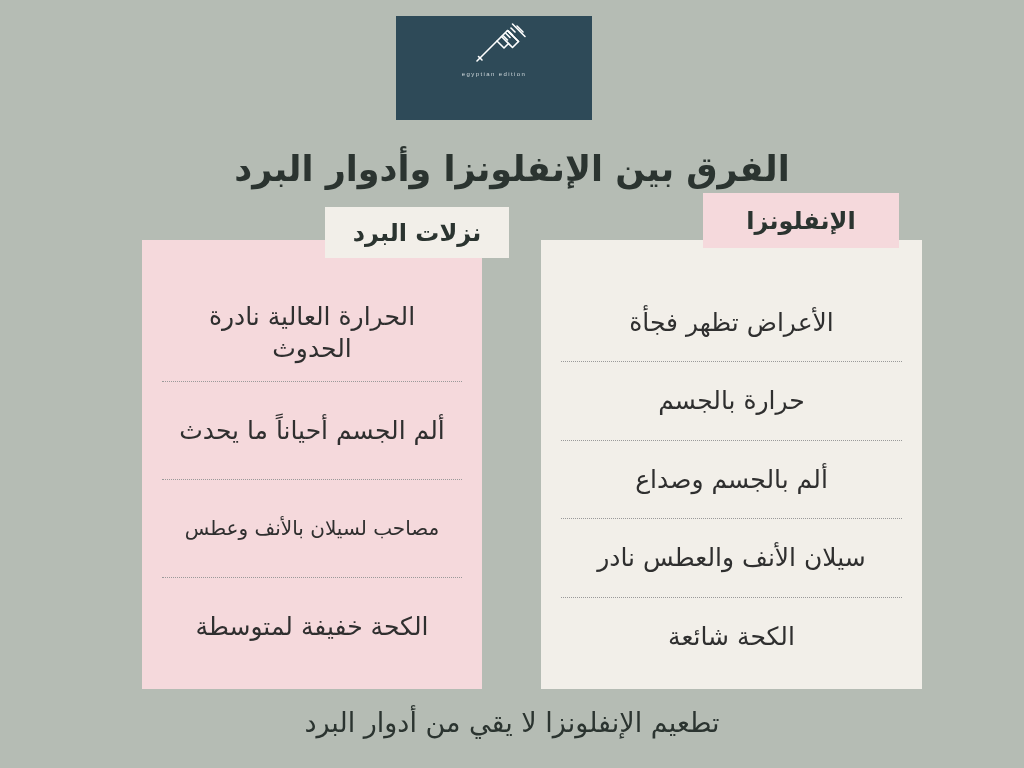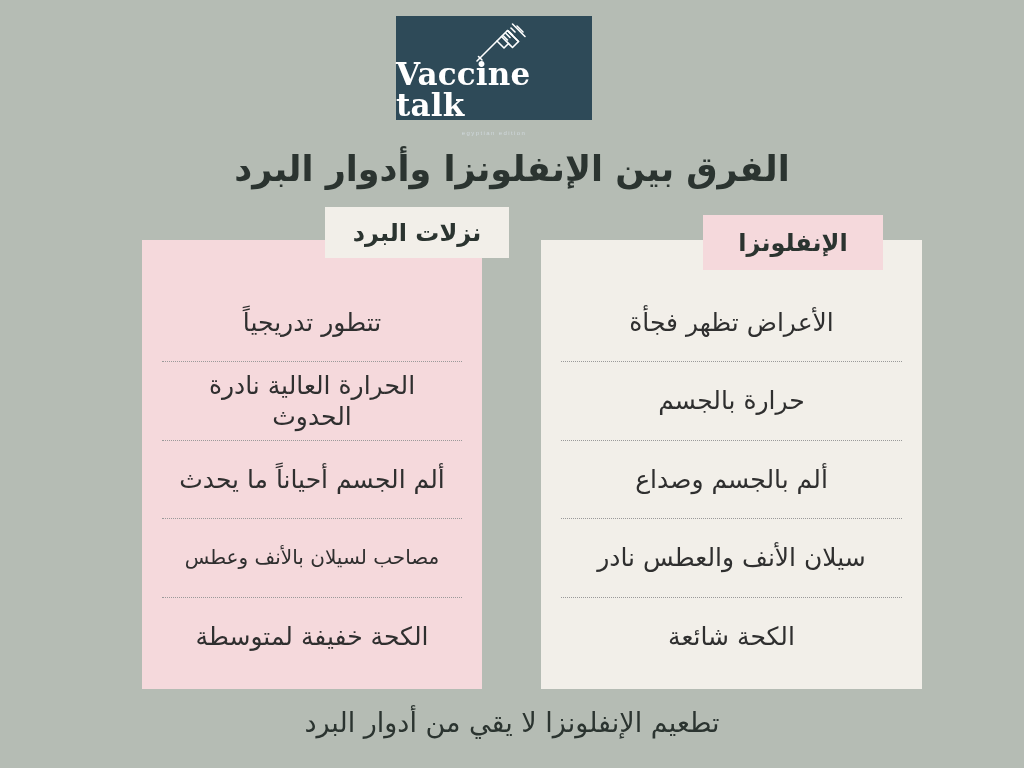--- a/index.html
+++ b/index.html
@@ -113,22 +113,22 @@
   .column-tab.cold-tab {
     left: 325px;
     top: 207px;
     width: 184px;
     height: 51px;
     background: #f2efe9;
     font-size: 24px;
   }
   .column-tab.flu-tab {
     left: 703px;
-    top: 215px;
-    width: 180px;
+    top: 193px;
+    width: 196px;
     height: 55px;
     background: #f5d9dc;
     font-size: 24px;
   }
 
   .rows {
     position: absolute;
     left: 0;
     top: 0;
     width: 100%;
@@ -189,29 +189,27 @@
           <path d="M54 6 L58 10"></path>
           <path d="M51.5 9 L55.5 13"></path>
           <path d="M49 11.5 L53 15.5"></path>
           <path d="M46.5 14 L50.5 18"></path>
           <path d="M44.5 14.5 L40 19 L47 26 L51.5 21.5"></path>
           <path d="M40 19 L20 39"></path>
           <path d="M21.5 34.5 L25 38"></path>
         </g>
       </svg>
     </span>
-    <div class="logo-wordmark">Vaccine talk</div>
     <div class="logo-subtitle">Egyptian edition</div>
   </div>
 
   <h1 class="poster-title">الفرق بين الإنفلونزا وأدوار البرد</h1>
 
   <div class="column cold">
     <div class="rows">
-      <div class="row">تتطور تدريجياً</div>
       <div class="row">الحرارة العالية نادرة الحدوث</div>
       <div class="row">ألم الجسم أحياناً ما يحدث</div>
       <div class="row small">مصاحب لسيلان بالأنف وعطس</div>
       <div class="row">الكحة خفيفة لمتوسطة</div>
     </div>
   </div>
 
   <div class="column flu">
     <div class="rows">
       <div class="row">الأعراض تظهر فجأة</div>

